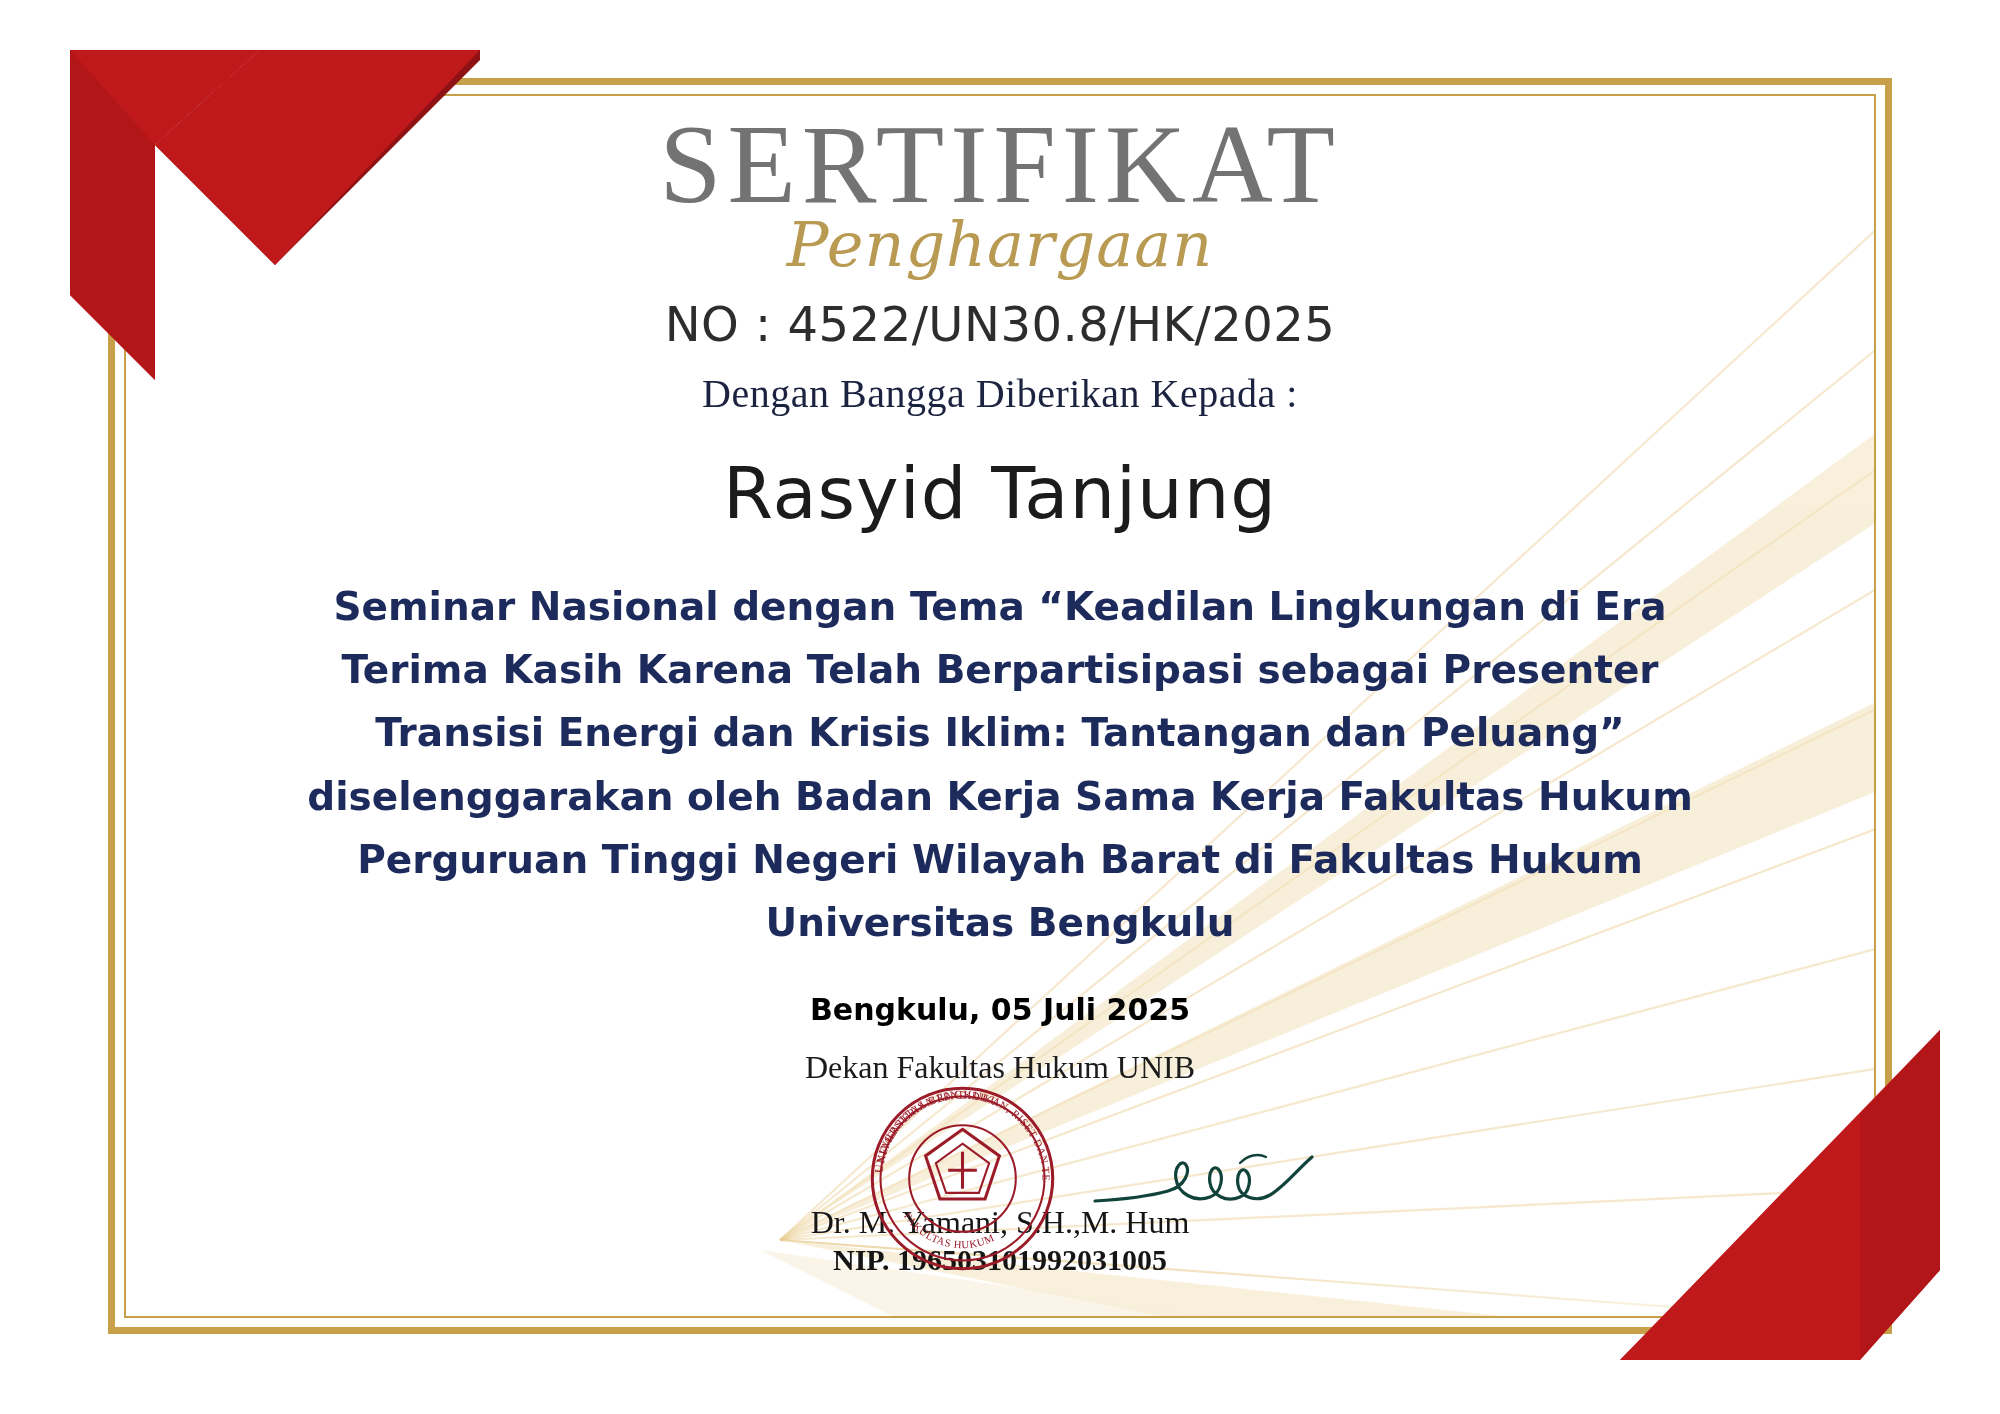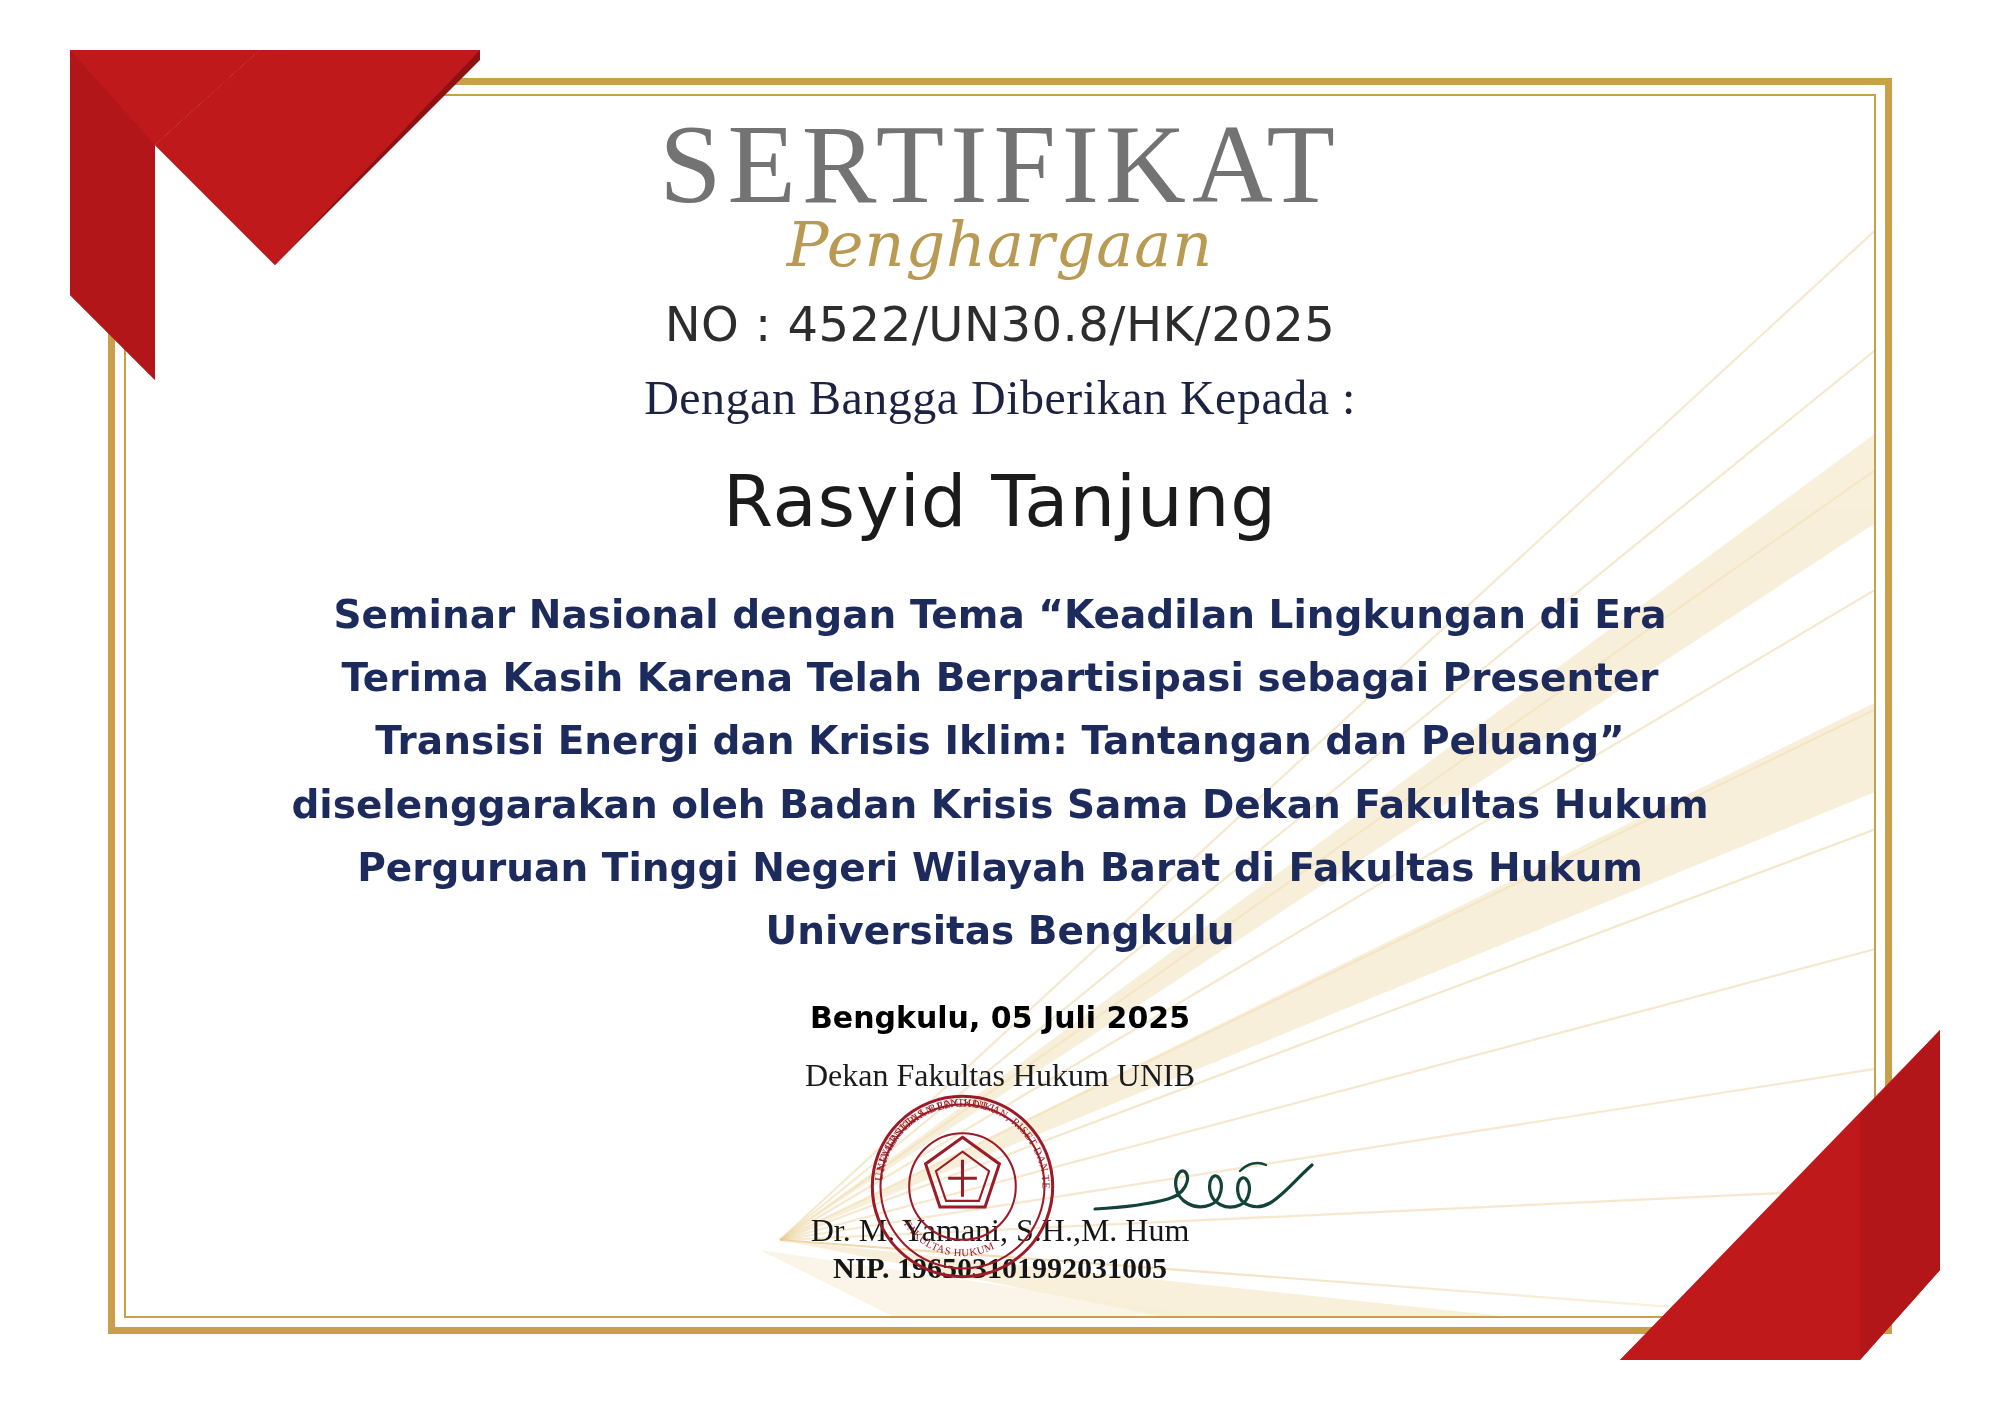--- a/index.html
+++ b/index.html
@@ -89,21 +89,21 @@
   .number {
     font-family: "DejaVu Sans", sans-serif;
     font-size: 48px;
     color: #2d2d2d;
     margin-top: 20px;
     letter-spacing: 0.5px;
   }
 
   .given-to {
     font-family: "Liberation Serif", serif;
-    font-size: 48px;
+    font-size: 40px;
     color: #1c2340;
     margin-top: 18px;
     letter-spacing: 0.5px;
   }
 
   .recipient {
     font-family: "DejaVu Sans", sans-serif;
     font-size: 72px;
     color: #1b1b1b;
     margin-top: 34px;
@@ -233,21 +233,21 @@
     <h1 class="title">SERTIFIKAT</h1>
     <div class="subtitle">Penghargaan</div>
     <div class="number">NO : 4522/UN30.8/HK/2025</div>
     <div class="given-to">Dengan Bangga Diberikan Kepada :</div>
     <div class="recipient">Rasyid Tanjung</div>
 
     <div class="body-text">
       <div>Seminar Nasional dengan Tema “Keadilan Lingkungan di Era</div>
       <div>Terima Kasih Karena Telah Berpartisipasi sebagai Presenter</div>
       <div>Transisi Energi dan Krisis Iklim: Tantangan dan Peluang”</div>
-      <div>diselenggarakan oleh Badan Krisis Sama Dekan Fakultas Hukum</div>
+      <div>diselenggarakan oleh Badan Kerja Sama Kerja Fakultas Hukum</div>
       <div>Perguruan Tinggi Negeri Wilayah Barat di Fakultas Hukum</div>
       <div>Universitas Bengkulu</div>
     </div>
 
     <div class="place-date">Bengkulu, 05 Juli 2025</div>
     <div class="signer-role">Dekan Fakultas Hukum UNIB</div>
 
     <div class="sig-block">
 
       <svg class="seal" viewBox="0 0 200 200">

